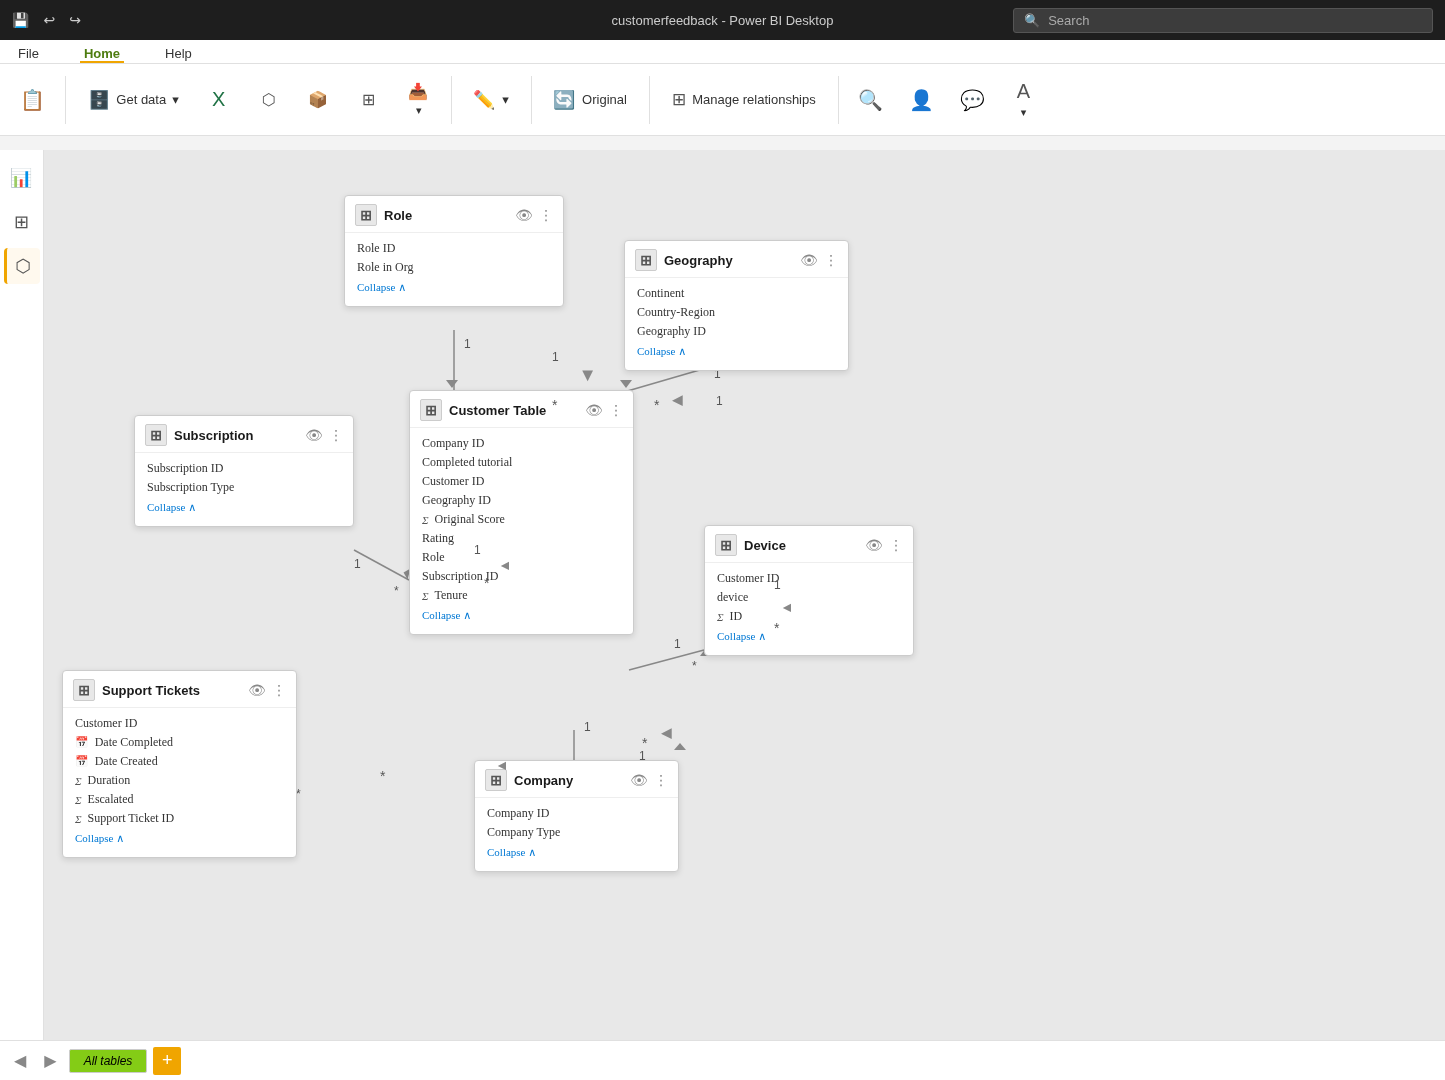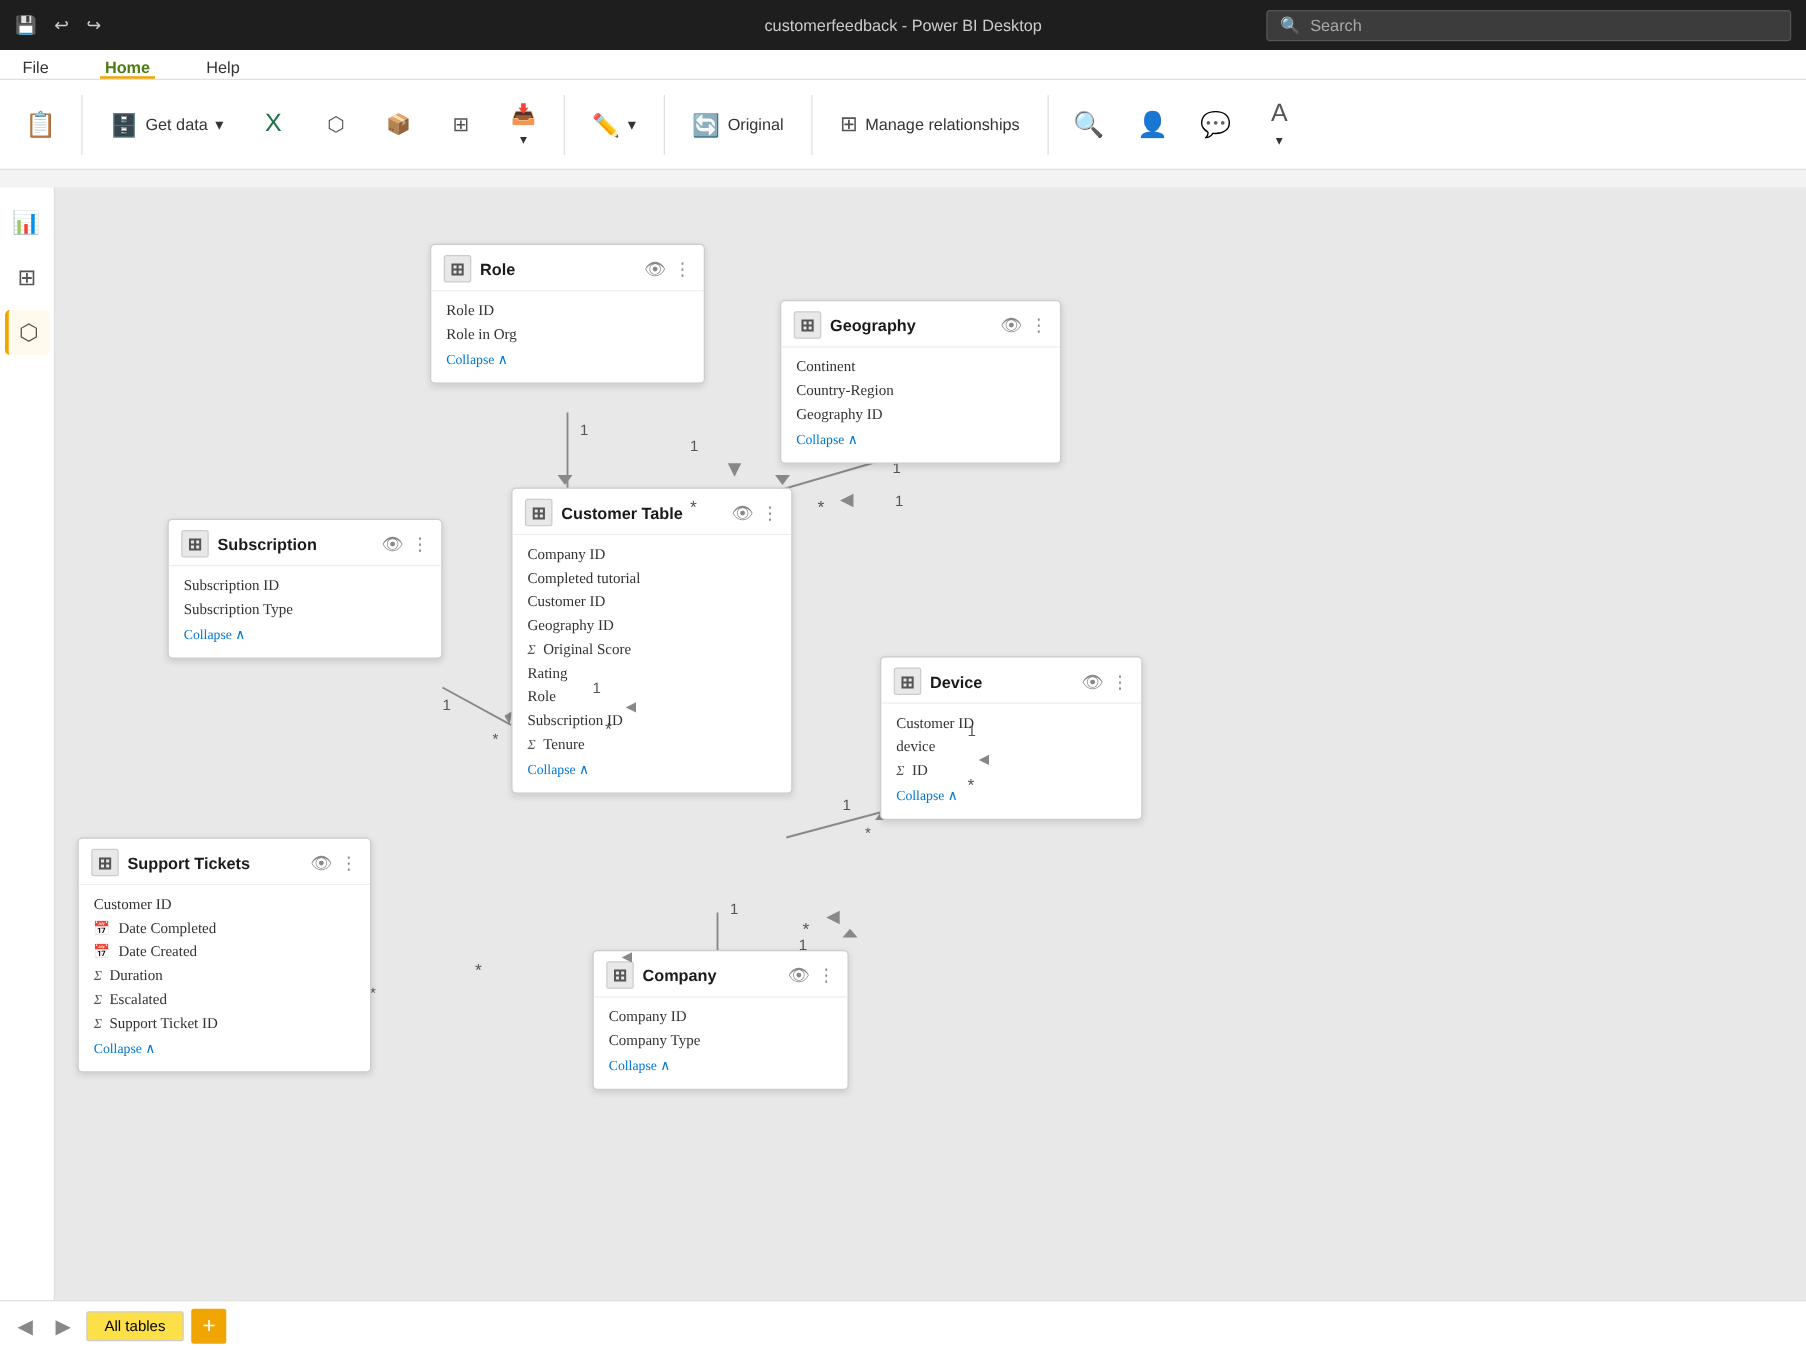--- a/index.html
+++ b/index.html
@@ -230,26 +230,27 @@
       padding: 0 8px;
       gap: 6px;
     }
     .bottombar-nav {
       font-size: 16px;
       color: #888;
       cursor: pointer;
       padding: 4px 6px;
     }
     .bottombar-tab {
-      background: #fde047;
+      background: #84cc16;
       border: 1px solid #ccc;
       padding: 4px 14px;
       font-size: 12px;
       cursor: pointer;
       border-radius: 2px;
+      font-style: italic;
     }
     .bottombar-add {
       background: #f0a500;
       color: #fff;
       border: none;
       width: 28px;
       height: 28px;
       font-size: 18px;
       display: flex;
       align-items: center;

